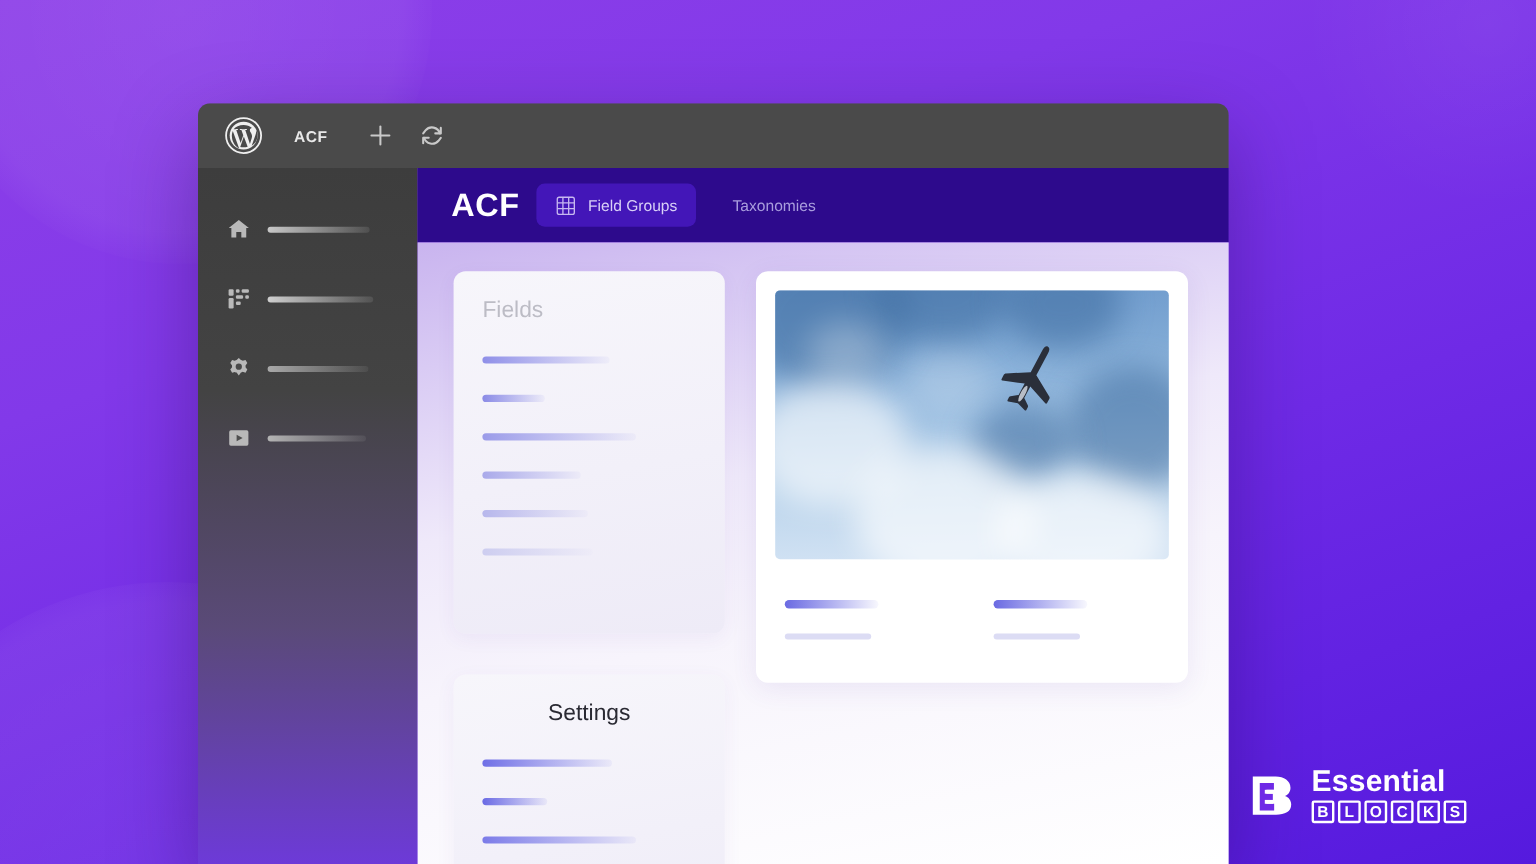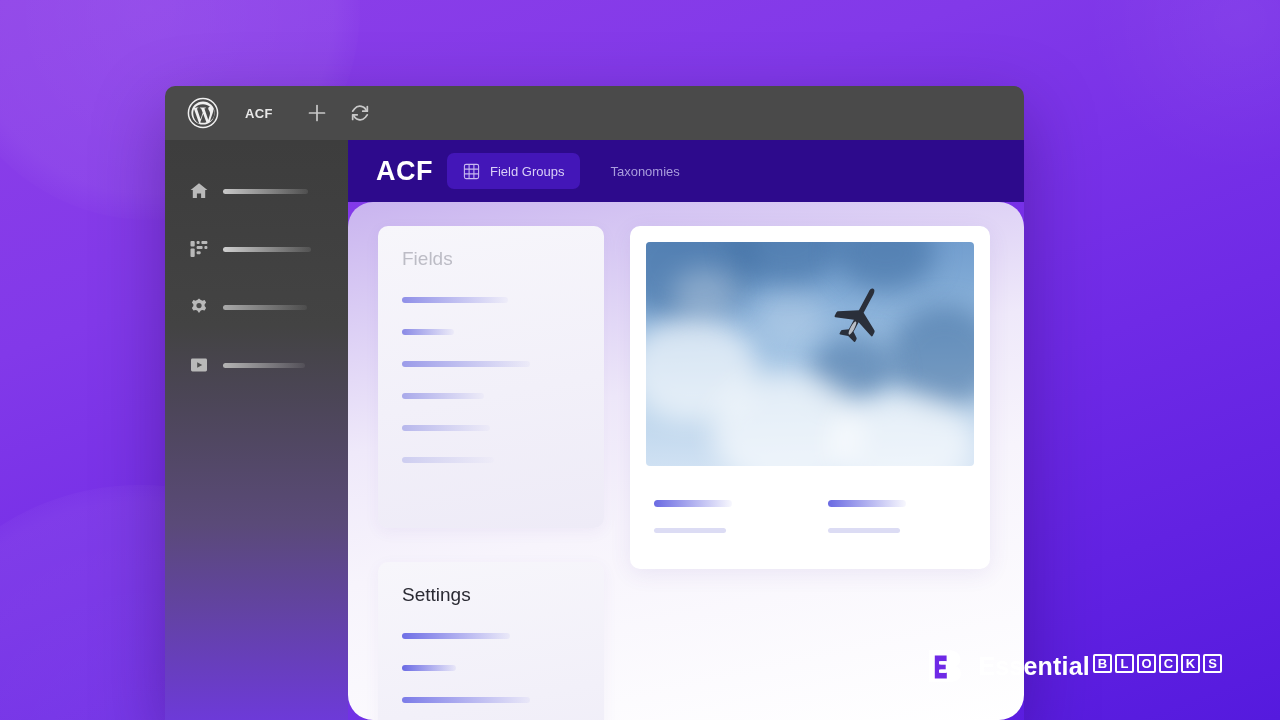--- a/index.html
+++ b/index.html
@@ -87,35 +87,35 @@
   .nav-item.active { background:#4316b8; color:#d9d0f7; }
   .nav-icon { width:17px; height:17px; flex:0 0 17px; }
   .nav-icon svg { display:block; }
   .nav-item + .nav-item { margin-left:14px; }
 
   
   #acf-content {
     flex:1; min-height:0; position:relative;
     background:linear-gradient(168deg,#c9b4ef 0%,#d9cbf4 16%,#efe9fa 38%,#f7f4fc 58%,#ffffff 100%);
     padding:24px 34px 0 30px;
-    display:flex; gap:26px; align-items:flex-start;border-radius:25px;
+    display:flex; gap:26px; align-items:flex-start;
   }
 
   
   #left-col { width:226px; flex:0 0 226px; display:flex; flex-direction:column; gap:34px; }
   .panel-card {
     background:linear-gradient(170deg,#f7f6fb 0%,#f2f0f9 55%,#eeebf7 100%);
     border-radius:10px; padding:22px 24px 26px;
     box-shadow:0 4px 16px rgba(90,60,170,.055);
   }
   #card-fields { height:302px; }
   #card-settings { height:250px; }
   .card-title { font-size:19px; font-weight:normal; margin-bottom:27px; }
   #title-fields { color:#9a9aa5; opacity:.62; }
-  #title-settings { color:#2a2a33; }
+  #title-settings { color:#2a2a33;text-align:center; }
   .sk { height:6px; border-radius:3px; margin-bottom:26px; }
 
   
   #fs-0 { width:106px; background:linear-gradient(90deg,#8f8fe8,rgba(143,143,232,.06)); }
   #fs-1 { width:52px;  background:linear-gradient(90deg,#8a8ae6,rgba(138,138,230,.07)); }
   #fs-2 { width:128px; background:linear-gradient(90deg,#9b9be9,rgba(155,155,233,.07)); }
   #fs-3 { width:82px;  background:linear-gradient(90deg,#a9a9ea,rgba(169,169,234,.07)); }
   #fs-4 { width:88px;  background:linear-gradient(90deg,#b7b7ec,rgba(183,183,236,.07)); }
   #fs-5 { width:92px;  background:linear-gradient(90deg,#cdcdf0,rgba(205,205,240,.06)); }
 
@@ -147,21 +147,21 @@
     background:linear-gradient(90deg,#6a6ae2,rgba(106,106,226,.05)); margin-bottom:21px; }
   .meta-b { height:5px; border-radius:3px; width:72px; background:#dcdcf4; }
 
   
   #eb-logo {
     position:absolute; right:58px; bottom:34px;
     display:flex; align-items:center; gap:13px;
   }
   #eb-mark { width:40px; height:40px; }
   #eb-mark svg { display:block; }
-  #eb-text { display:flex; gap:3px;justify-content:flex-end; }
+  #eb-text { display:flex; flex-direction:column; gap:3px;justify-content:flex-end; }
   #eb-word-essential {
     color:#fff; font-size:25px; font-weight:bold; line-height:1;
     letter-spacing:.2px;
   }
   #eb-word-blocks { display:flex; gap:3px; }
   .eb-letter {
     color:#fff; font-size:13px; font-weight:bold; line-height:1;
     border:2px solid #fff; border-radius:2px;
     width:19px; height:19px; display:flex; align-items:center; justify-content:center;
   }

